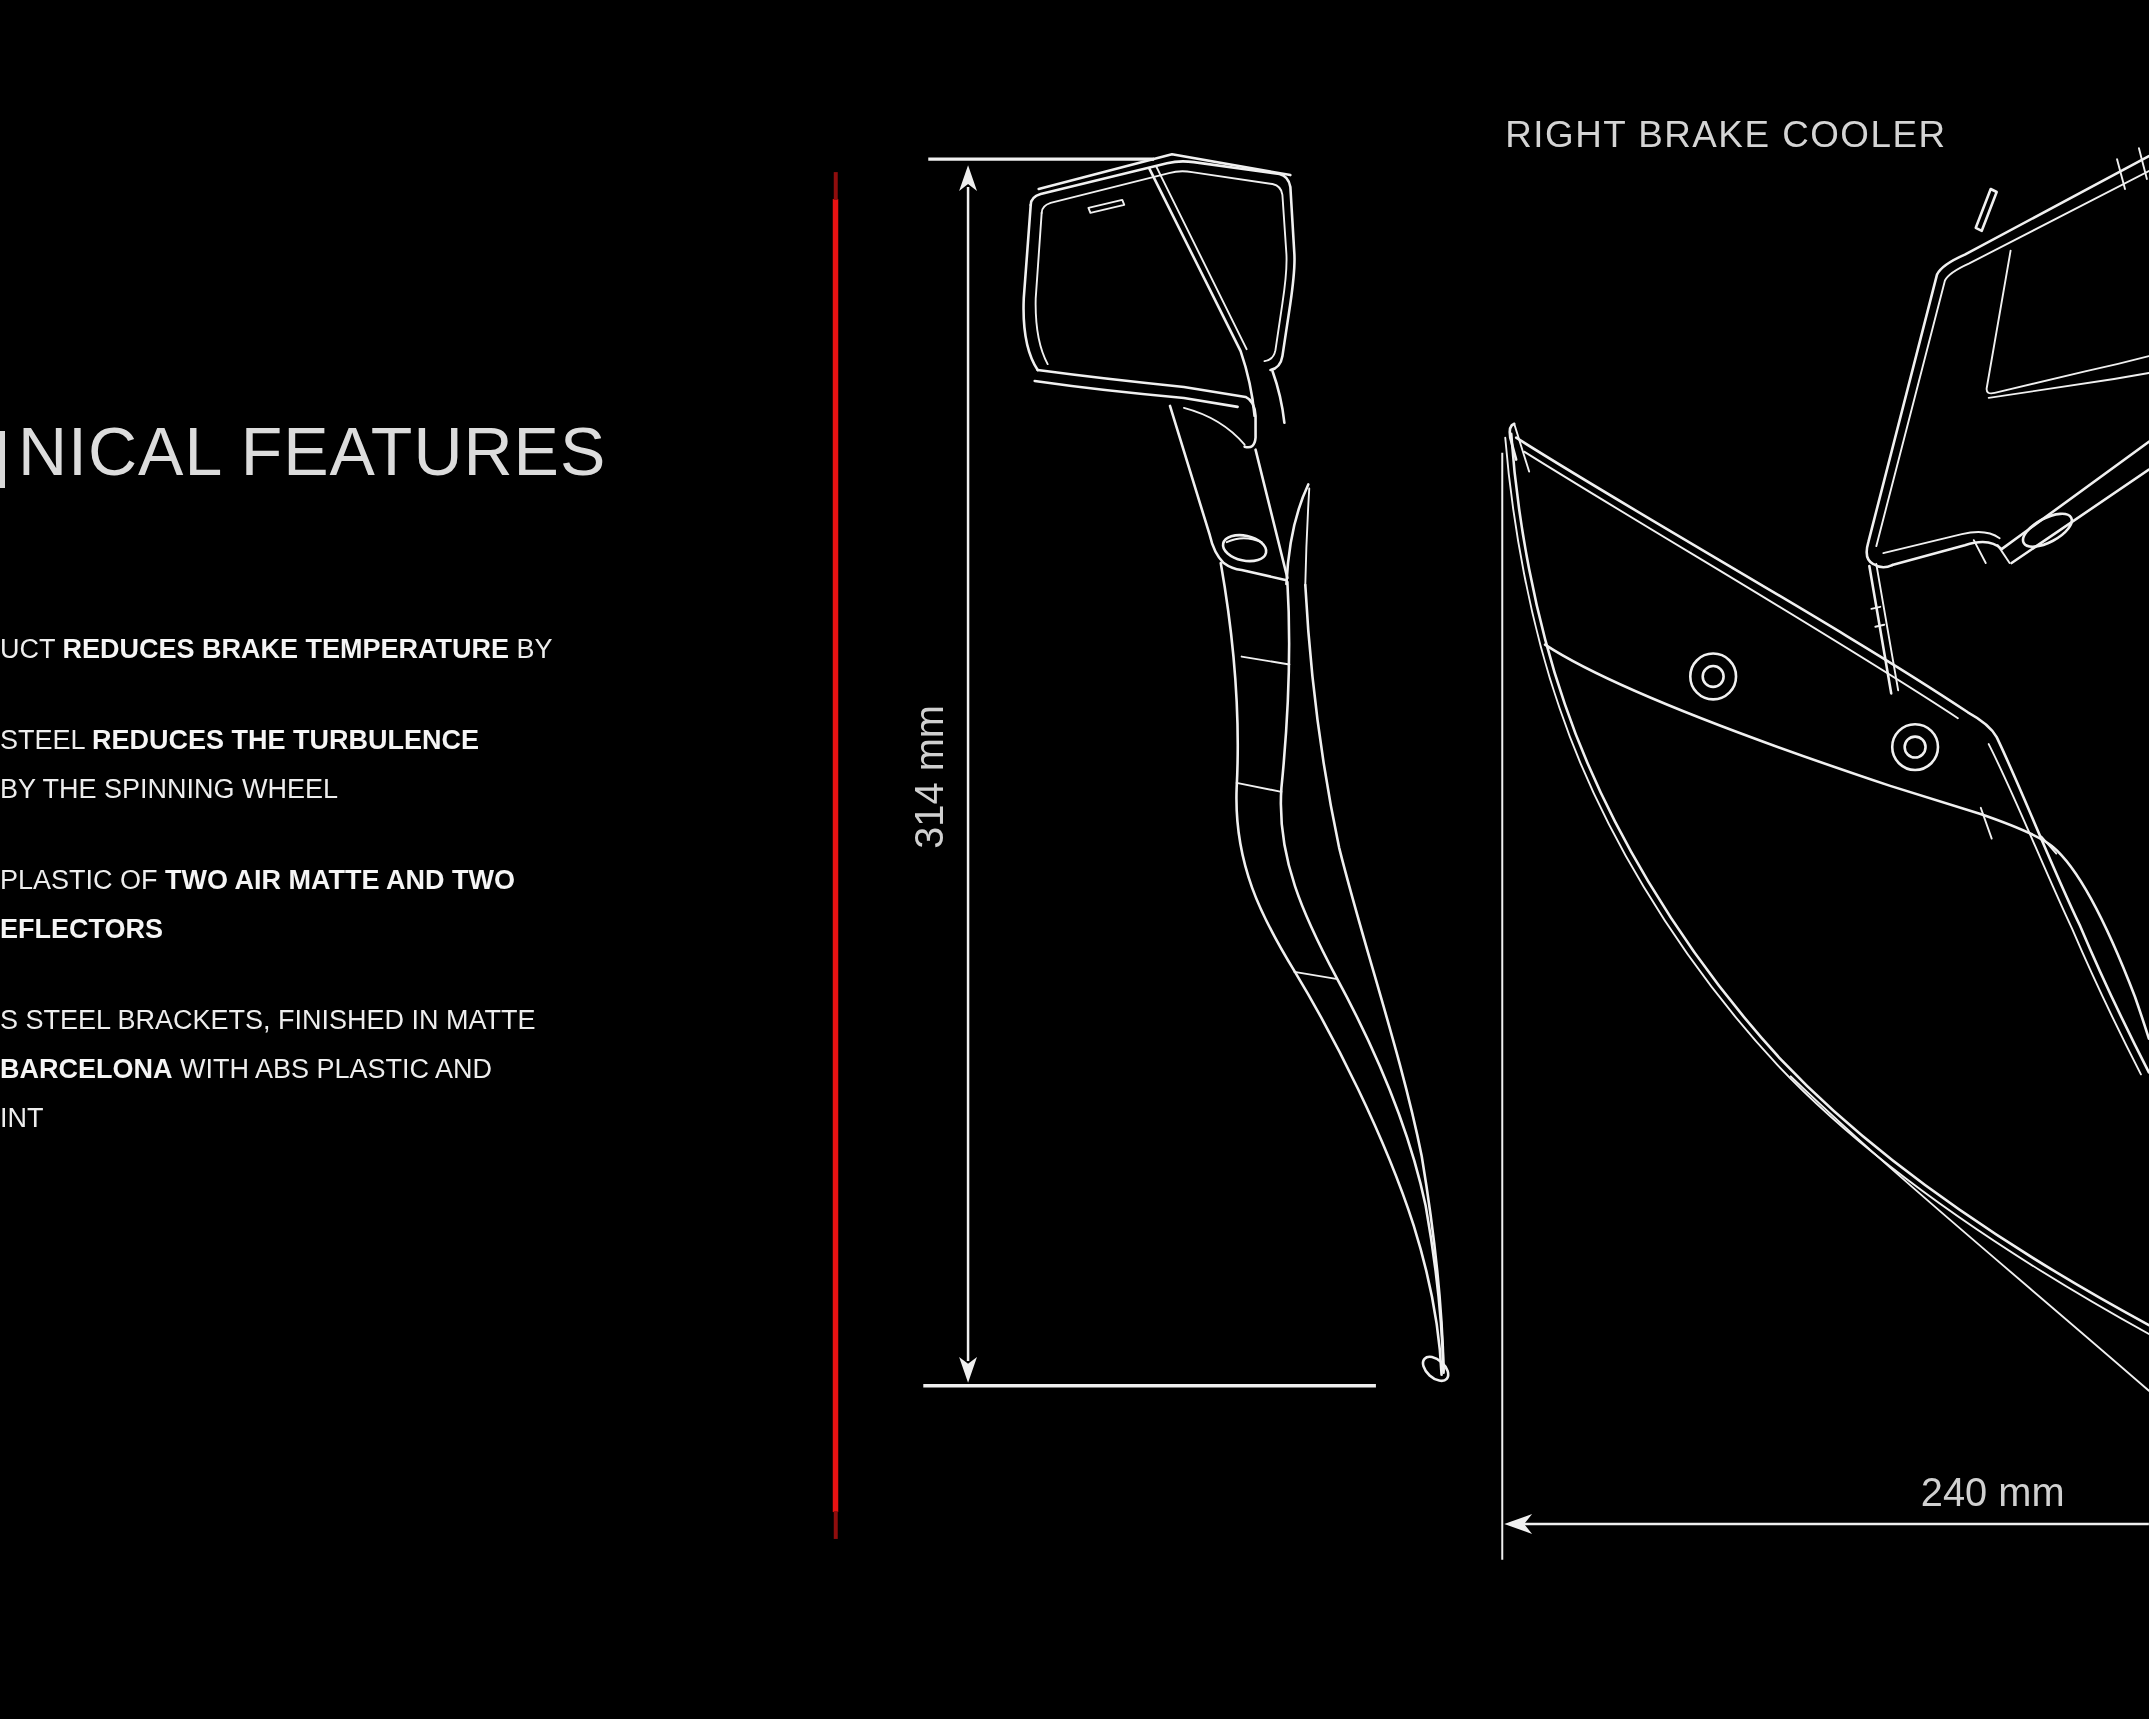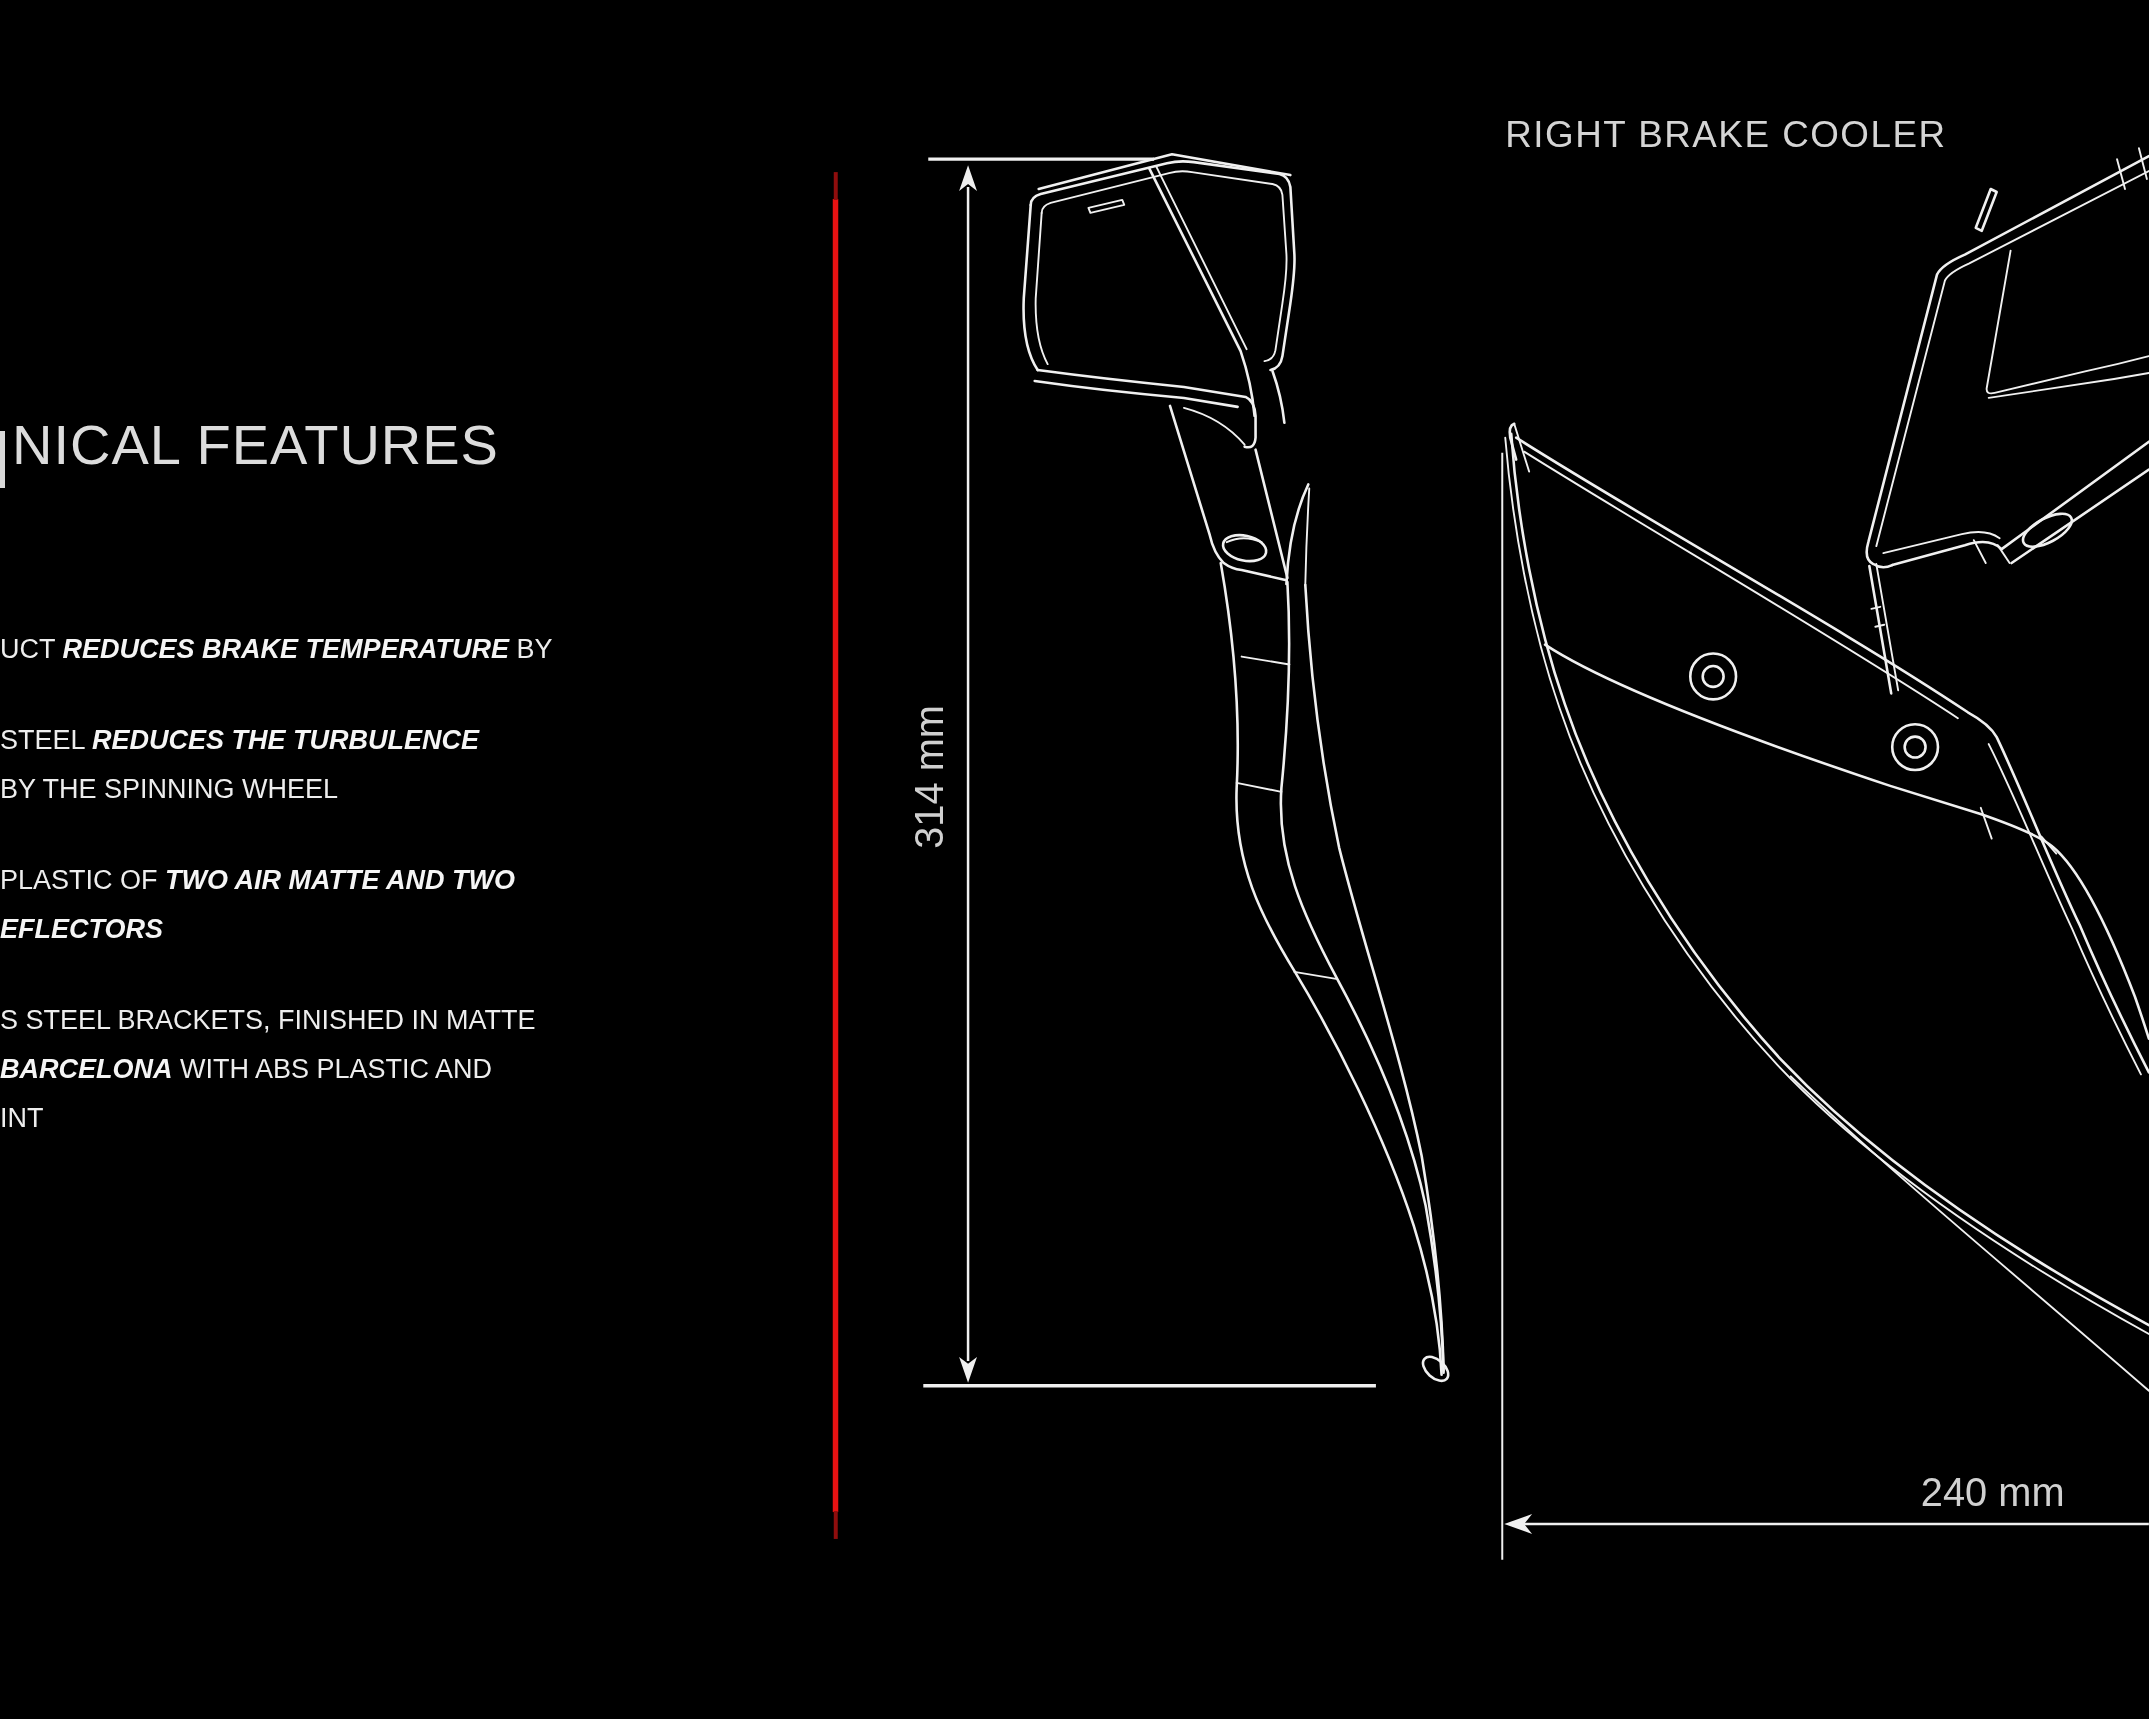--- a/index.html
+++ b/index.html
@@ -1,26 +1,26 @@
 <!DOCTYPE html>
 <html><head>
 <meta charset="utf-8">
 <style>
   html,body{margin:0;padding:0;background:#000;}
   #canvas{position:relative;width:2149px;height:1719px;background:#000;overflow:hidden;
           font-family:"Liberation Sans", sans-serif;}
   
-  .title{position:absolute;left:12px;top:412px;font-size:56px;font-weight:300;
+  .title{position:absolute;left:18px;top:412px;font-size:68px;font-weight:300;
          color:#dcdcdc;letter-spacing:1px;white-space:nowrap;}
   .title-stem{position:absolute;left:0;top:431px;width:5px;height:57px;background:#d9d9d9;}
   
   .feature-list{position:absolute;left:0;top:625px;width:557px;color:#efefef;}
   .para{margin:0 0 42px 0;}
   .fline{font-size:27px;line-height:49px;font-weight:400;white-space:nowrap;color:#ededed;}
-  .fline .b{font-weight:700;color:#f5f5f5;font-style:italic;}
+  .fline .b{font-weight:700;color:#f5f5f5;}
   svg{position:absolute;left:0;top:0;}
   svg text{font-family:"Liberation Sans", sans-serif;}
 </style>
 </head>
 <body>
 
 <div id="canvas" style="background: rgb(0, 0, 0);">
 
   <div class="title-stem"></div>
   <div class="title">NICAL FEATURES</div>

